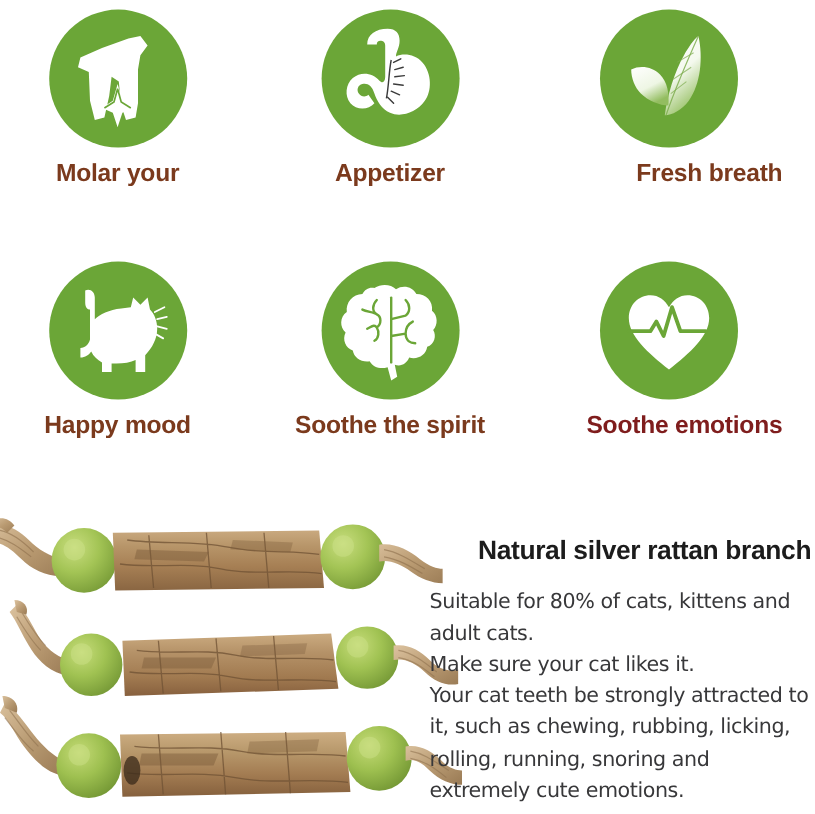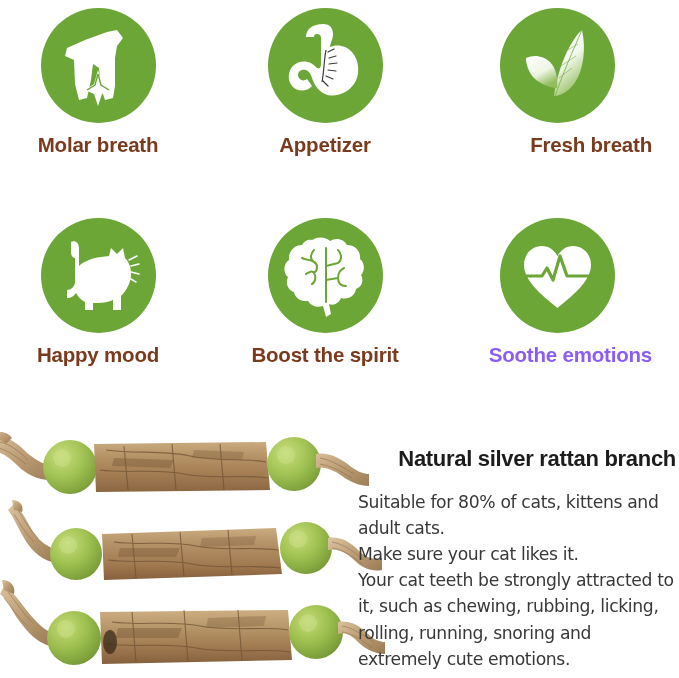--- a/index.html
+++ b/index.html
@@ -90,21 +90,21 @@
   <div class="benefit r1 c1">
     <div class="circle" style="background:#6BA637">
       <svg viewBox="0 0 115 115">
         <path fill="#ffffff" d="M24 48 L26 40 L44 32 L66 24 L76 22 L82 30 L76 38 L74 50
                  L74 78 L72 90 L64 92 L60 80 L58 60 L52 56 L50 72 L46 90 L38 92 L34 76
                  L33 52 Z"></path>
         <path fill="#ffffff" d="M57 62 L61 76 L70 82 L61 86 L57 98 L53 86 L44 82 L53 76 Z"></path>
         <path fill="none" stroke="#6BA637" stroke-width="1.4" d="M57 66 L60 77 L68 82 M57 66 L54 77 L46 82"></path>
       </svg>
     </div>
-    <div class="benefit-label" style="color:#7B3A1D">Molar breath</div>
+    <div class="benefit-label" style="color:#7B3A1D">Molar your</div>
   </div>
 
   <div class="benefit r1 c2">
     <div class="circle" style="background:#6BA637">
       <svg viewBox="0 0 115 115">
         <path fill="#ffffff" d="M55 16 C62 16 65 20 65 26 C65 32 62 35 62 39
                  C68 36 78 37 84 44 C92 53 92 68 86 76 C79 86 66 90 57 86
                  C50 83 46 76 44 70 C42 63 38 61 34 62 C30 63 29 67 31 70
                  C33 73 37 73 39 71 L44 78 C39 84 29 84 24 78 C19 72 20 62 26 57
                  C33 51 43 53 48 59 C51 62 53 60 53 56 L53 30 C53 27 51 26 49 26
@@ -167,33 +167,33 @@
                  C15 55 15 46 21 42 C20 34 26 27 34 27 C36 23 40 21 44 22 Z"></path>
         <path fill="none" stroke="#6BA637" stroke-width="2" stroke-linecap="round" d="M58 30 L58 84"></path>
         <path fill="none" stroke="#6BA637" stroke-width="2" stroke-linecap="round" d="M46 32 C42 36 42 42 46 44 C50 46 50 52 46 55
                  M34 40 C38 42 44 42 46 44
                  M38 56 C42 54 44 52 46 55 C48 58 48 64 44 66"></path>
         <path fill="none" stroke="#6BA637" stroke-width="2" stroke-linecap="round" d="M70 32 C74 36 74 42 70 45 M70 45 L58 48
                  M76 50 C72 52 70 55 70 60 C70 66 74 68 78 68
                  M70 60 L58 62"></path>
       </svg>
     </div>
-    <div class="benefit-label" style="color:#7B3A1D">Boost the spirit</div>
+    <div class="benefit-label" style="color:#7B3A1D">Soothe the spirit</div>
   </div>
 
   <div class="benefit r2 c3">
     <div class="circle" style="background:#6BA637">
       <svg viewBox="0 0 115 115">
         <path fill="#ffffff" d="M57.5 90 C40 76 24 62 24 47 C24 36 32 28 42 28
                  C49 28 54 32 57.5 38 C61 32 66 28 73 28 C83 28 91 36 91 47
                  C91 62 75 76 57.5 90 Z"></path>
         <path fill="none" stroke="#6BA637" stroke-width="3.2" stroke-linecap="round" stroke-linejoin="round" d="M24 58 L42 58 L47 50 L53 62 L60 38 L67 58 L88 58"></path>
       </svg>
     </div>
-    <div class="benefit-label" style="color:#8b5cf6">Soothe emotions</div>
+    <div class="benefit-label" style="color:#7f1d1d">Soothe emotions</div>
   </div>
 
 </section>
 
 <section id="product-photos">
 
   <div class="stick stick1">
     <svg width="375" height="96" viewBox="0 0 375 96">
       <defs>
         <linearGradient id="bark1" x1="0" y1="0" x2="0" y2="1">

